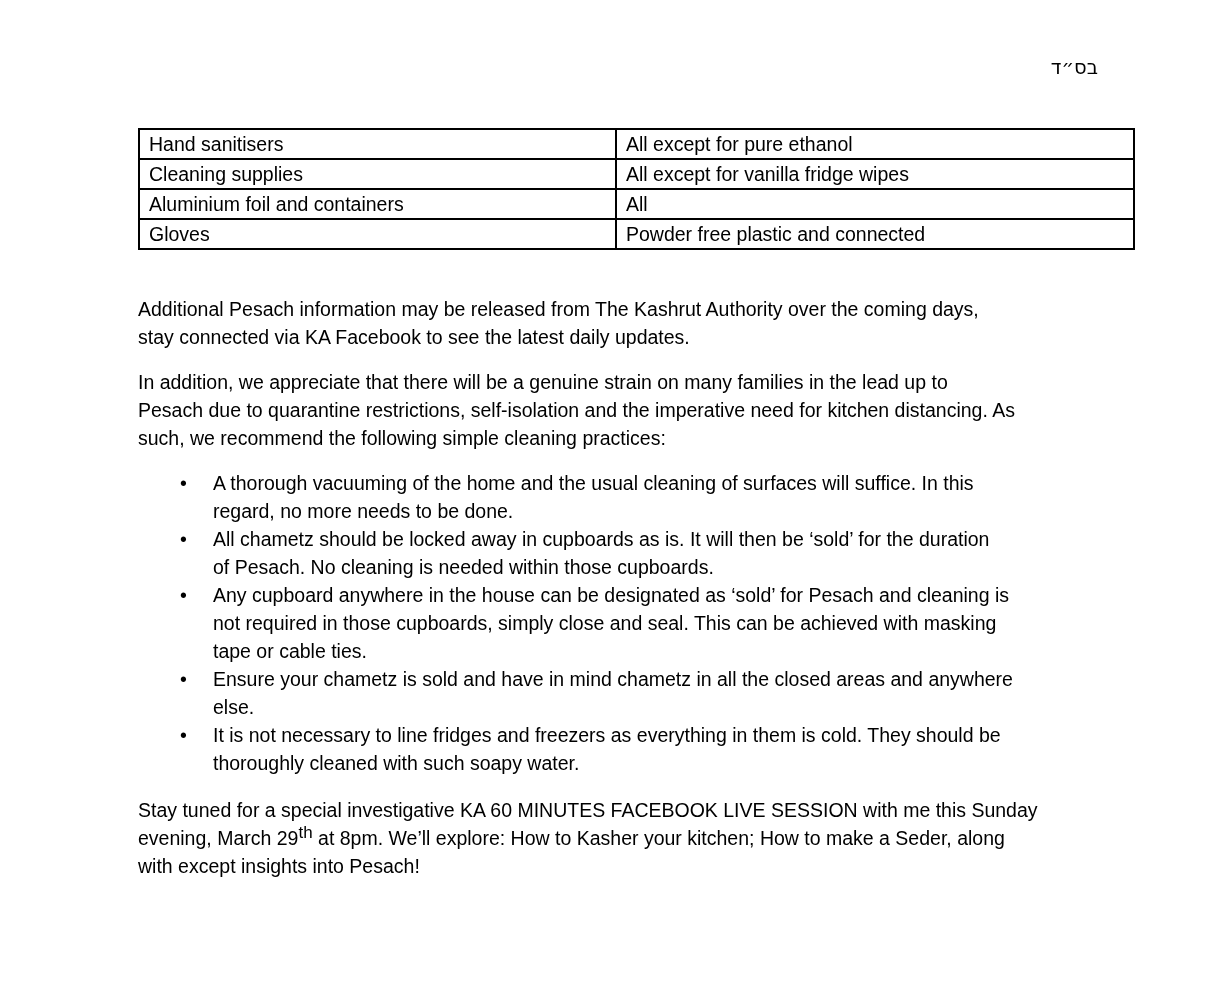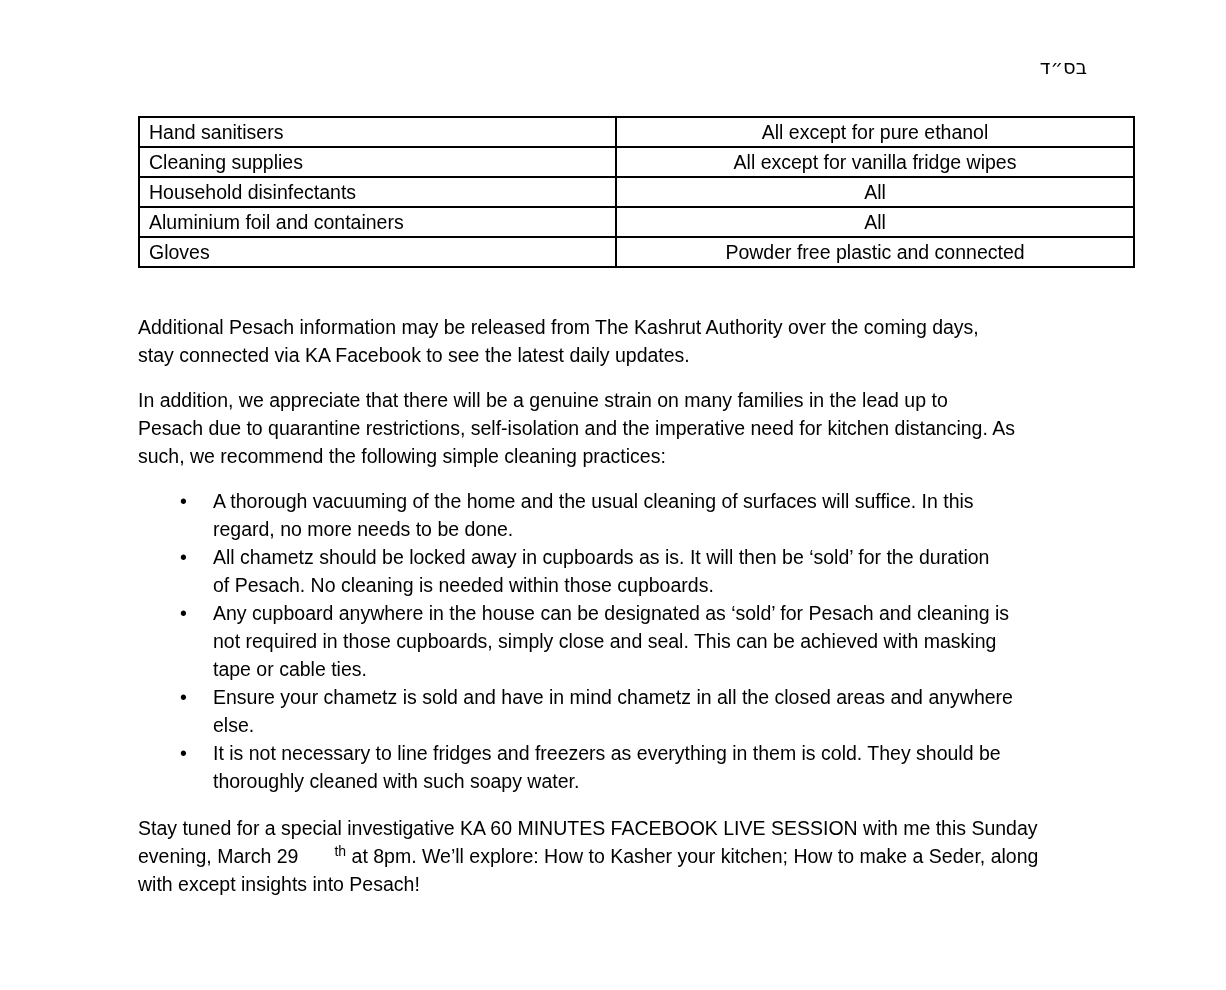--- a/index.html
+++ b/index.html
@@ -10,48 +10,48 @@
     color: #000000;
   }
   .page {
     position: relative;
     width: 1226px; height: 990px;
     background: #ffffff;
     overflow: hidden;
   }
   .bsd {
     position: absolute;
-    top: 57px; right: 139px;
+    top: 57px; right: 128px;
     font-size: 19.5px;
     line-height: 22px;
     font-family: "DejaVu Sans", sans-serif;
     direction: rtl;
     margin-left: 7px;
   }
   .content {
     position: absolute;
-    left: 138px; top: 116px;
+    left: 138px; top: 128px;
     width: 947px;
   }
   table.kv {
     border-collapse: collapse;
     width: 947px;
     table-layout: fixed;
   }
   table.kv td {
     border: 2px solid #000000;
     font-size: 19.5px;
     line-height: 26px;
     padding: 1px 9px;
     height: 30px;
     vertical-align: middle;
     white-space: pre-line;
   }
   td.c1 { width: 477px; }
-  td.c2 { width: 518px; text-align: center; }
+  td.c2 { width: 518px; }
   .para {
     font-size: 19.5px;
     line-height: 28px;
     white-space: pre-line;
     margin: 0 0 17px 0;
   }
   .para.first { margin-top: 45px; }
   ul.practices {
     list-style: none;
     padding-left: 75px;
@@ -66,48 +66,43 @@
     position: absolute;
     left: -33px; top: 0;
     font-size: 19.5px;
     line-height: 28px;
   }
   ul.practices .li-text {
     display: block;
     white-space: pre-line;
   }
   sup.ord {
-    font-size: 14px;
+    font-size: 17px;
     line-height: 0;
     vertical-align: 7px;
-    margin-left: 36px;
   }
 </style>
 </head>
 <body>
 
 <div class="page">
 
   <div class="bsd">בס״ד</div>
 
   <div class="content">
 
     <table class="kv">
       <tbody>
         <tr>
           <td class="c1">Hand sanitisers</td>
           <td class="c2">All except for pure ethanol</td>
         </tr>
         <tr>
           <td class="c1">Cleaning supplies</td>
           <td class="c2">All except for vanilla fridge wipes</td>
-        </tr>
-        <tr>
-          <td class="c1">Household disinfectants</td>
-          <td class="c2">All</td>
         </tr>
         <tr>
           <td class="c1">Aluminium foil and containers</td>
           <td class="c2">All</td>
         </tr>
         <tr>
           <td class="c1">Gloves</td>
           <td class="c2">Powder free plastic and connected</td>
         </tr>
       </tbody>

